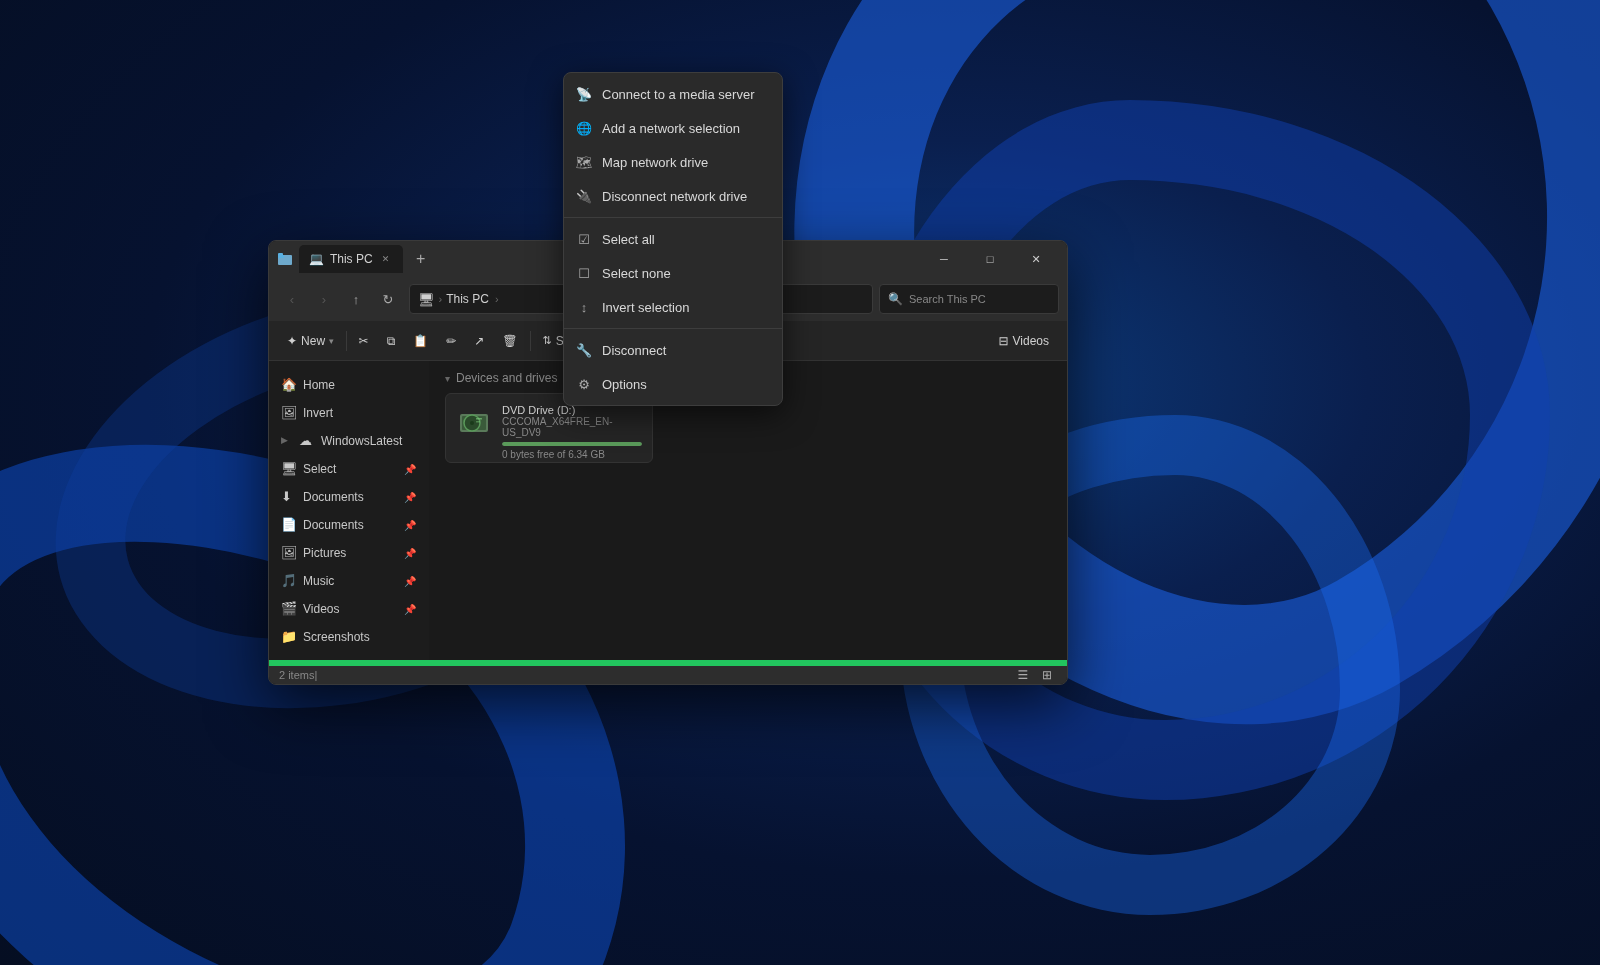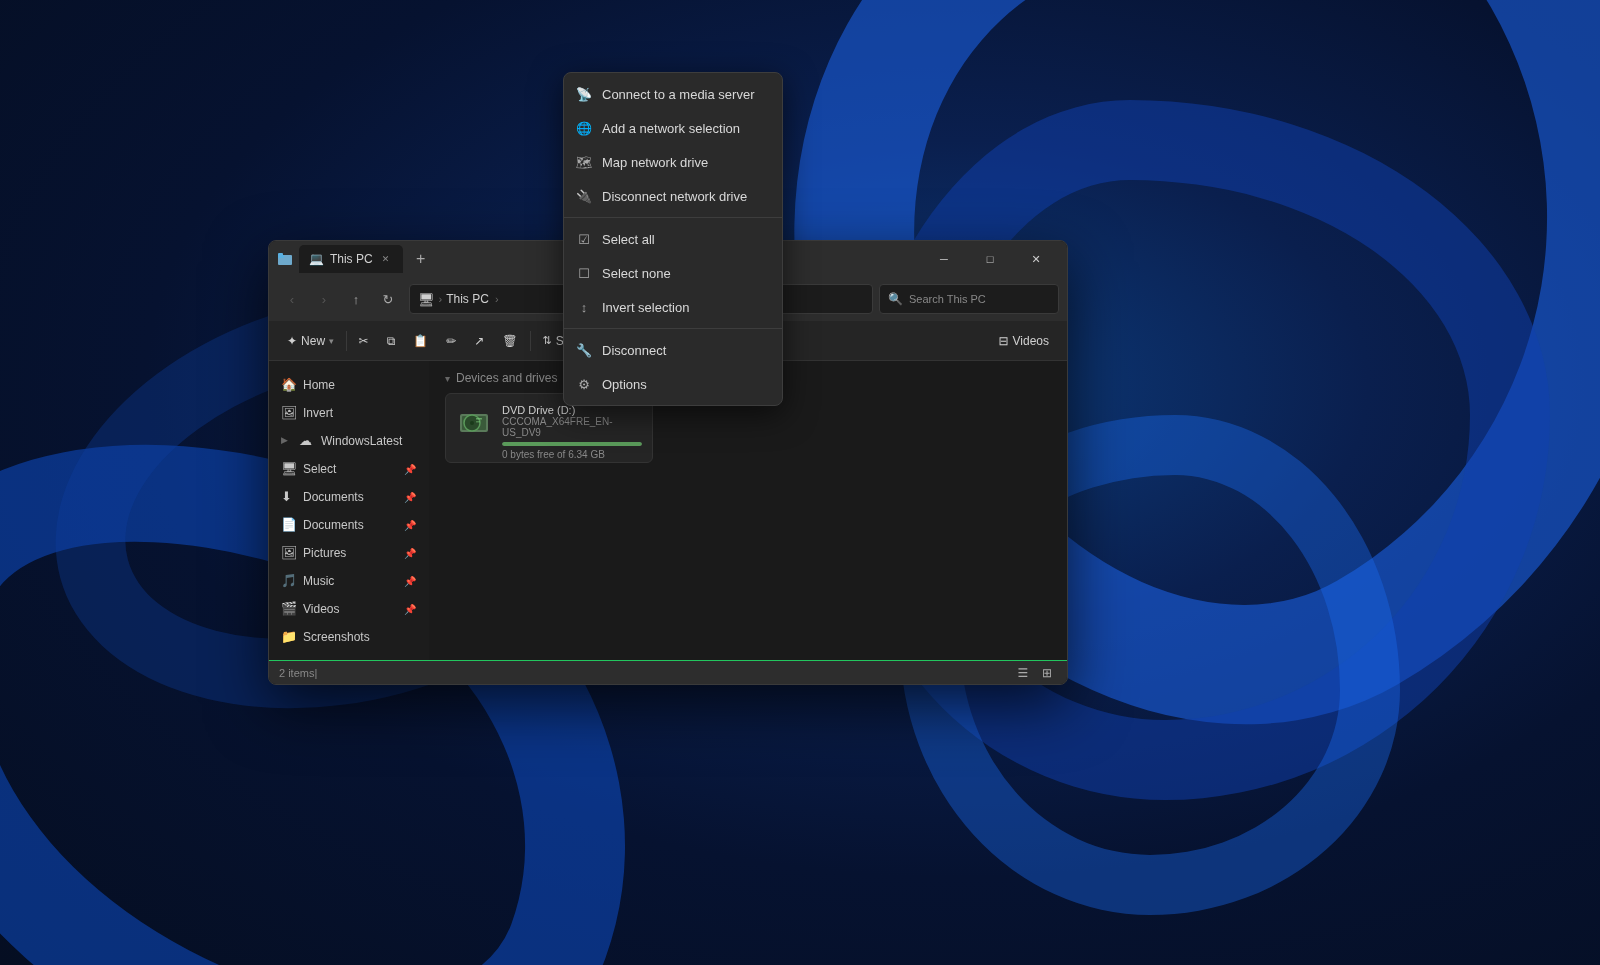--- a/index.html
+++ b/index.html
@@ -317,21 +317,21 @@
     
     .status-bar {
       height: 24px;
       background: #2d2d2d;
       display: flex;
       align-items: center;
       padding: 0 10px;
       font-size: 11px;
       color: #888;
       flex-shrink: 0;
-      border-top: 1px solid #22c55e;
+      border-top: 6px solid #22c55e;
     }
     .status-right {
       margin-left: auto;
       display: flex;
       gap: 4px;
     }
     .view-btn {
       width: 20px; height: 20px;
       display: flex; align-items: center; justify-content: center;
       border-radius: 3px;

